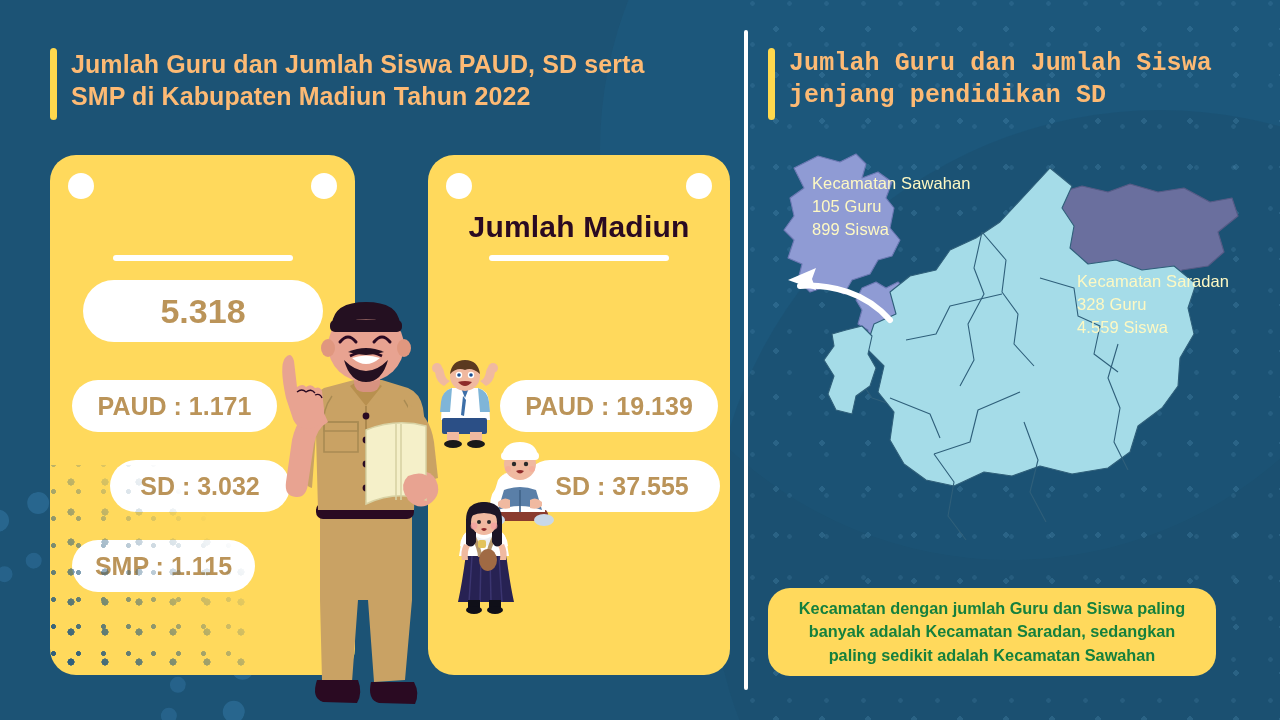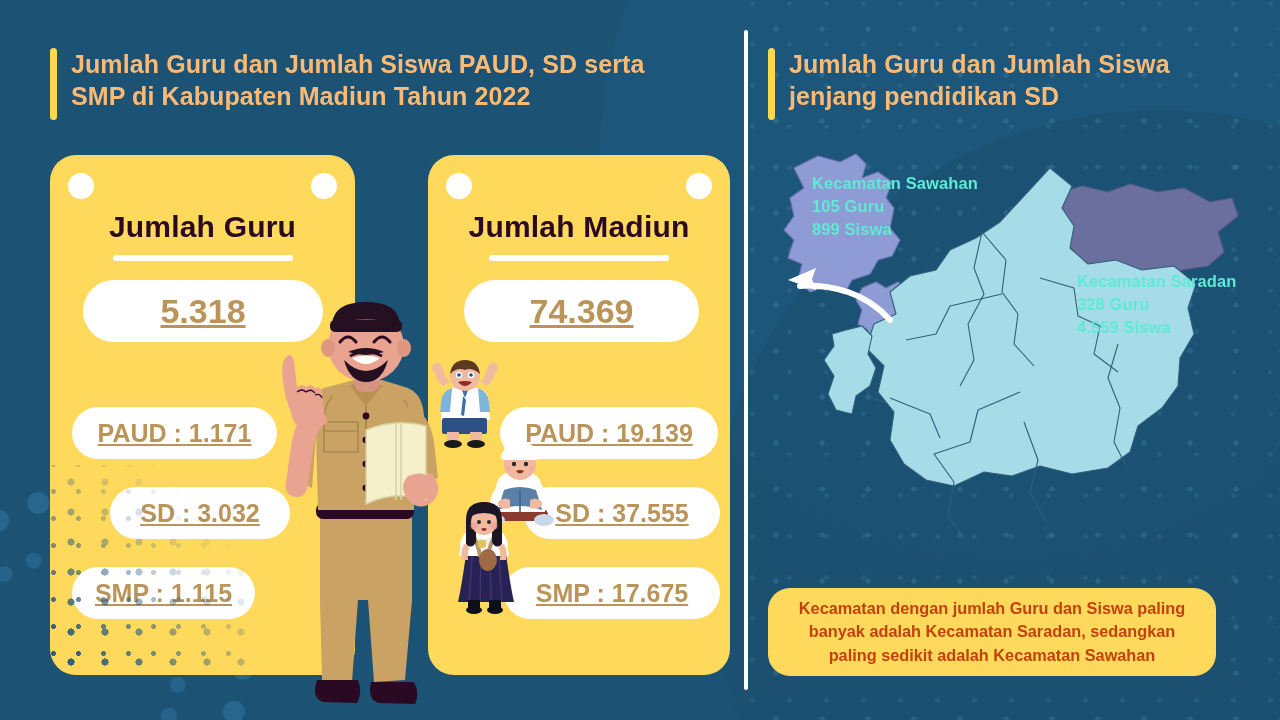--- a/index.html
+++ b/index.html
@@ -44,21 +44,21 @@
   }
 
   
   .title{position:absolute;display:flex;align-items:stretch;gap:14px;}
   .title .bar{width:7px;border-radius:4px;background:#ffd84d;flex:none;}
   .title .txt{
     color:#fdba74;font-weight:bold;font-size:25px;line-height:1.28;
     letter-spacing:.1px;white-space:pre-line;
   }
   #title-left{left:50px;top:48px;height:72px;}
-  #title-right{left:768px;top:48px;height:72px;}
+  #title-right{left:768px;top:48px;height:72px;font-family:Liberation Mono, monospace;}
 
   
   .card{
     position:absolute;background:#ffd95c;border-radius:26px;overflow:hidden;
   }
   #card-guru{left:50px;top:155px;width:305px;height:520px;}
   #card-siswa{left:428px;top:155px;width:302px;height:520px;}
   .punch{
     position:absolute;width:26px;height:26px;border-radius:50%;background:#ffffff;top:18px;
   }
@@ -68,24 +68,24 @@
     position:absolute;left:0;right:0;top:55px;text-align:center;
     color:#2a0a22;font-weight:bold;font-size:30px;letter-spacing:.2px;
   }
   .card-rule{
     position:absolute;left:50%;transform:translateX(-50%);top:100px;
     width:180px;height:6px;border-radius:4px;background:#ffffff;
   }
   .pill{
     position:absolute;background:#ffffff;border-radius:34px;
     display:flex;align-items:center;justify-content:center;
-    color:#bb9459;font-weight:bold;text-decoration:underline;
+    color:#bb9459;font-weight:bold;
   }
   .pill.big{font-size:34px;height:62px;}
-  .pill.sml{font-size:25px;height:52px;margin-top:27px;}
+  .pill.sml{font-size:25px;height:52px;}
 
   
   #guru-total{left:33px;top:125px;width:240px;}
   #guru-paud{left:22px;top:225px;width:205px;}
   #guru-sd{left:60px;top:305px;width:180px;}
   #guru-smp{left:22px;top:385px;width:183px;}
   
   #siswa-total{left:36px;top:125px;width:235px;}
   #siswa-paud{left:72px;top:225px;width:218px;}
   #siswa-sd{left:96px;top:305px;width:196px;}
@@ -106,32 +106,32 @@
   
   .illus{position:absolute;}
   #teacher{left:262px;top:300px;width:220px;height:420px;}
   #kid-paud{left:428px;top:358px;width:74px;height:90px;}
   #kid-sd{left:478px;top:440px;width:84px;height:94px;}
   #kid-smp{left:448px;top:500px;width:72px;height:118px;}
 
   
   #map-wrap{position:absolute;left:750px;top:148px;width:525px;height:425px;}
   .map-label{
-    position:absolute;color:#5eead4;font-weight:bold;font-size:16.5px;line-height:1.38;
+    position:absolute;color:#fef9c3;font-weight:normal;font-size:16.5px;line-height:1.38;
     white-space:pre-line;letter-spacing:.1px;
   }
   #label-sawahan{left:812px;top:172px;}
   #label-saradan{left:1077px;top:222px;margin-top:48px;}
 
   
   #caption{
     position:absolute;left:768px;top:588px;width:448px;height:88px;
     background:#ffd95c;border-radius:22px;
     display:flex;align-items:center;justify-content:center;text-align:center;
-    color:#c2410c;font-weight:bold;font-size:16.3px;line-height:1.42;
+    color:#15803d;font-weight:bold;font-size:16.3px;line-height:1.42;
     padding:0 10px;box-sizing:border-box;white-space:pre-line;
   }
 </style>
 </head>
 <body>
 
 <div class="stage">
 
   <div class="bg-arc"></div>
   <div class="bg-arc2"></div>
@@ -143,41 +143,38 @@
 
   <div class="title" id="title-left">
     <div class="bar"></div>
     <div class="txt">Jumlah Guru dan Jumlah Siswa PAUD, SD serta
 SMP di Kabupaten Madiun Tahun 2022</div>
   </div>
 
   <div class="card" id="card-guru">
     <div class="punch l"></div>
     <div class="punch r"></div>
-    <div class="card-title">Jumlah Guru</div>
     <div class="card-rule"></div>
 
     <div class="pill big" id="guru-total">5.318</div>
     <div class="pill sml" id="guru-paud">PAUD : 1.171</div>
     <div class="pill sml" id="guru-sd">SD : 3.032</div>
     <div class="pill sml" id="guru-smp">SMP : 1.115</div>
 
     <div class="confetti"></div>
   </div>
 
   <div class="card" id="card-siswa">
     <div class="punch l"></div>
     <div class="punch r"></div>
     <div class="card-title">Jumlah Madiun</div>
     <div class="card-rule"></div>
 
-    <div class="pill big" id="siswa-total">74.369</div>
     <div class="pill sml" id="siswa-paud">PAUD : 19.139</div>
     <div class="pill sml" id="siswa-sd">SD : 37.555</div>
-    <div class="pill sml" id="siswa-smp">SMP : 17.675</div>
   </div>
 
   <svg class="illus" id="teacher" viewBox="0 0 220 420">
 
     <path d="M58 215 L150 215 L150 300 L143 380 L112 382 L106 300 L96 300 L90 382 L60 380 L58 300 Z" fill="#c9a264"></path>
     <path d="M55 380 q-6 18 6 22 l34 1 q6-10 1-23 z" fill="#2a0a22"></path>
     <path d="M109 382 q-4 18 8 21 l36 1 q5-11 -1-22 z" fill="#2a0a22"></path>
 
     <rect x="54" y="203" width="98" height="16" rx="7" fill="#2a0a22"></rect>
 

